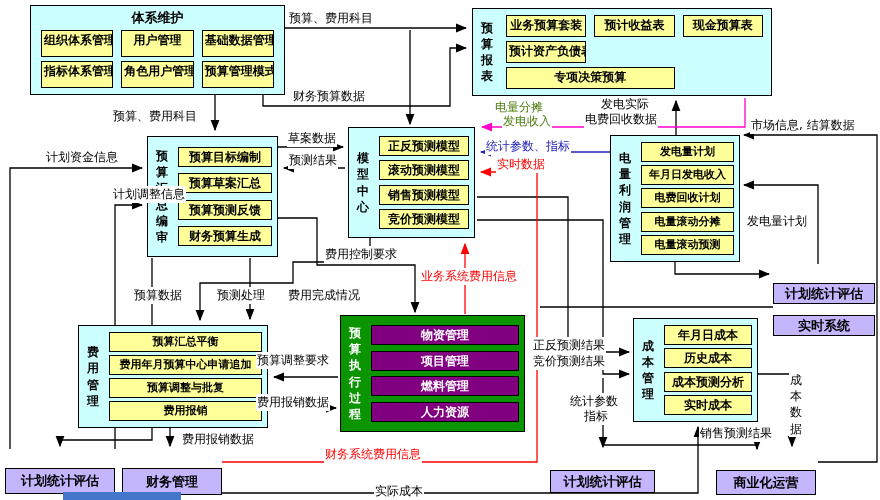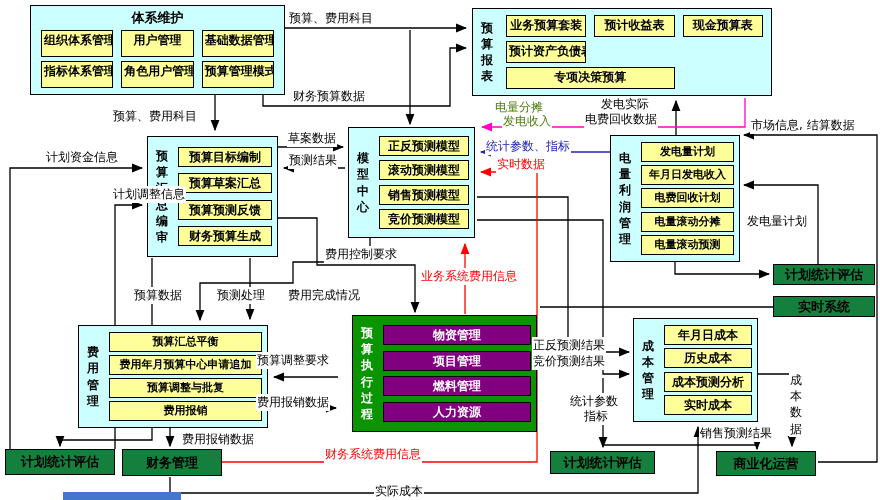--- a/index.html
+++ b/index.html
@@ -10,21 +10,21 @@
   .container { position:absolute; background:#ccffff; border:1px solid #000; z-index:2; display:flex; }
   .container .vlabel { width:20px; margin:2px 1px 2px 4px; font-size:12px; font-weight:bold; line-height:1.35; word-break:break-all; text-align:center; align-self:center; }
   .container .body { flex:1; display:flex; flex-direction:column; justify-content:space-evenly; padding:3px 5px; }
   .item { background:#ffff99; border:1px solid #000; text-align:center; font-size:12px; font-weight:bold; line-height:16px; padding:1px 2px; white-space:nowrap; overflow:hidden; }
   .hgroup { flex-direction:column; }
   .hgroup .title { text-align:center; font-size:13px; font-weight:bold; padding:3px 0 1px 0; }
   .grid2 { flex:1; display:grid; grid-template-columns:1fr 1fr 1fr; gap:4px 8px; padding:2px 10px 6px 10px; }
   .green { background:#0a9400; }
   .green .vlabel { color:#ffffff; }
   .green .item { background:#800080; color:#ffffff; border-color:#000; }
-  .node { position:absolute; background:#15803d; border:1px solid #000; text-align:center; font-size:13px; font-weight:bold; z-index:2; display:flex; align-items:center; justify-content:center; }
+  .node { position:absolute; background:#c4b5fd; border:1px solid #000; text-align:center; font-size:13px; font-weight:bold; z-index:2; display:flex; align-items:center; justify-content:center;margin-top:19px; }
   .flabel { position:absolute; font-size:12px; color:#000; z-index:3; background:#ffffff; padding:0 1px; white-space:nowrap; }
   .flabel.red { color:#ff0000; }
   .flabel.magenta { color:#4d7c0f;font-family:Liberation Mono, monospace; }
   .flabel.blue { color:#2222bb; }
   .flabel.vert { width:15px; word-break:break-all; white-space:normal; line-height:1.35; }
   .sliver { position:absolute; left:63px; top:492px; width:118px; height:8px; background:#4477cc; z-index:2; }
   .small .item { font-size:11px; }
 </style>
 </head>
 <body>
@@ -143,21 +143,21 @@
   <div class="container small" style="left:78px; top:325px; width:190px; height:103px;">
     <div class="vlabel">费用管理</div>
     <div class="body">
       <div class="item">预算汇总平衡</div>
       <div class="item">费用年月预算中心申请追加</div>
       <div class="item">预算调整与批复</div>
       <div class="item">费用报销</div>
     </div>
   </div>
 
-  <div class="container green" style="left:340px; top:315px; width:185px; height:117px;margin-left:12px;">
+  <div class="container green" style="left:340px; top:315px; width:185px; height:117px;">
     <div class="vlabel">预算执行过程</div>
     <div class="body">
       <div class="item">物资管理</div>
       <div class="item">项目管理</div>
       <div class="item">燃料管理</div>
       <div class="item">人力资源</div>
     </div>
   </div>
 
   <div class="container" style="left:633px; top:318px; width:125px; height:104px;">

